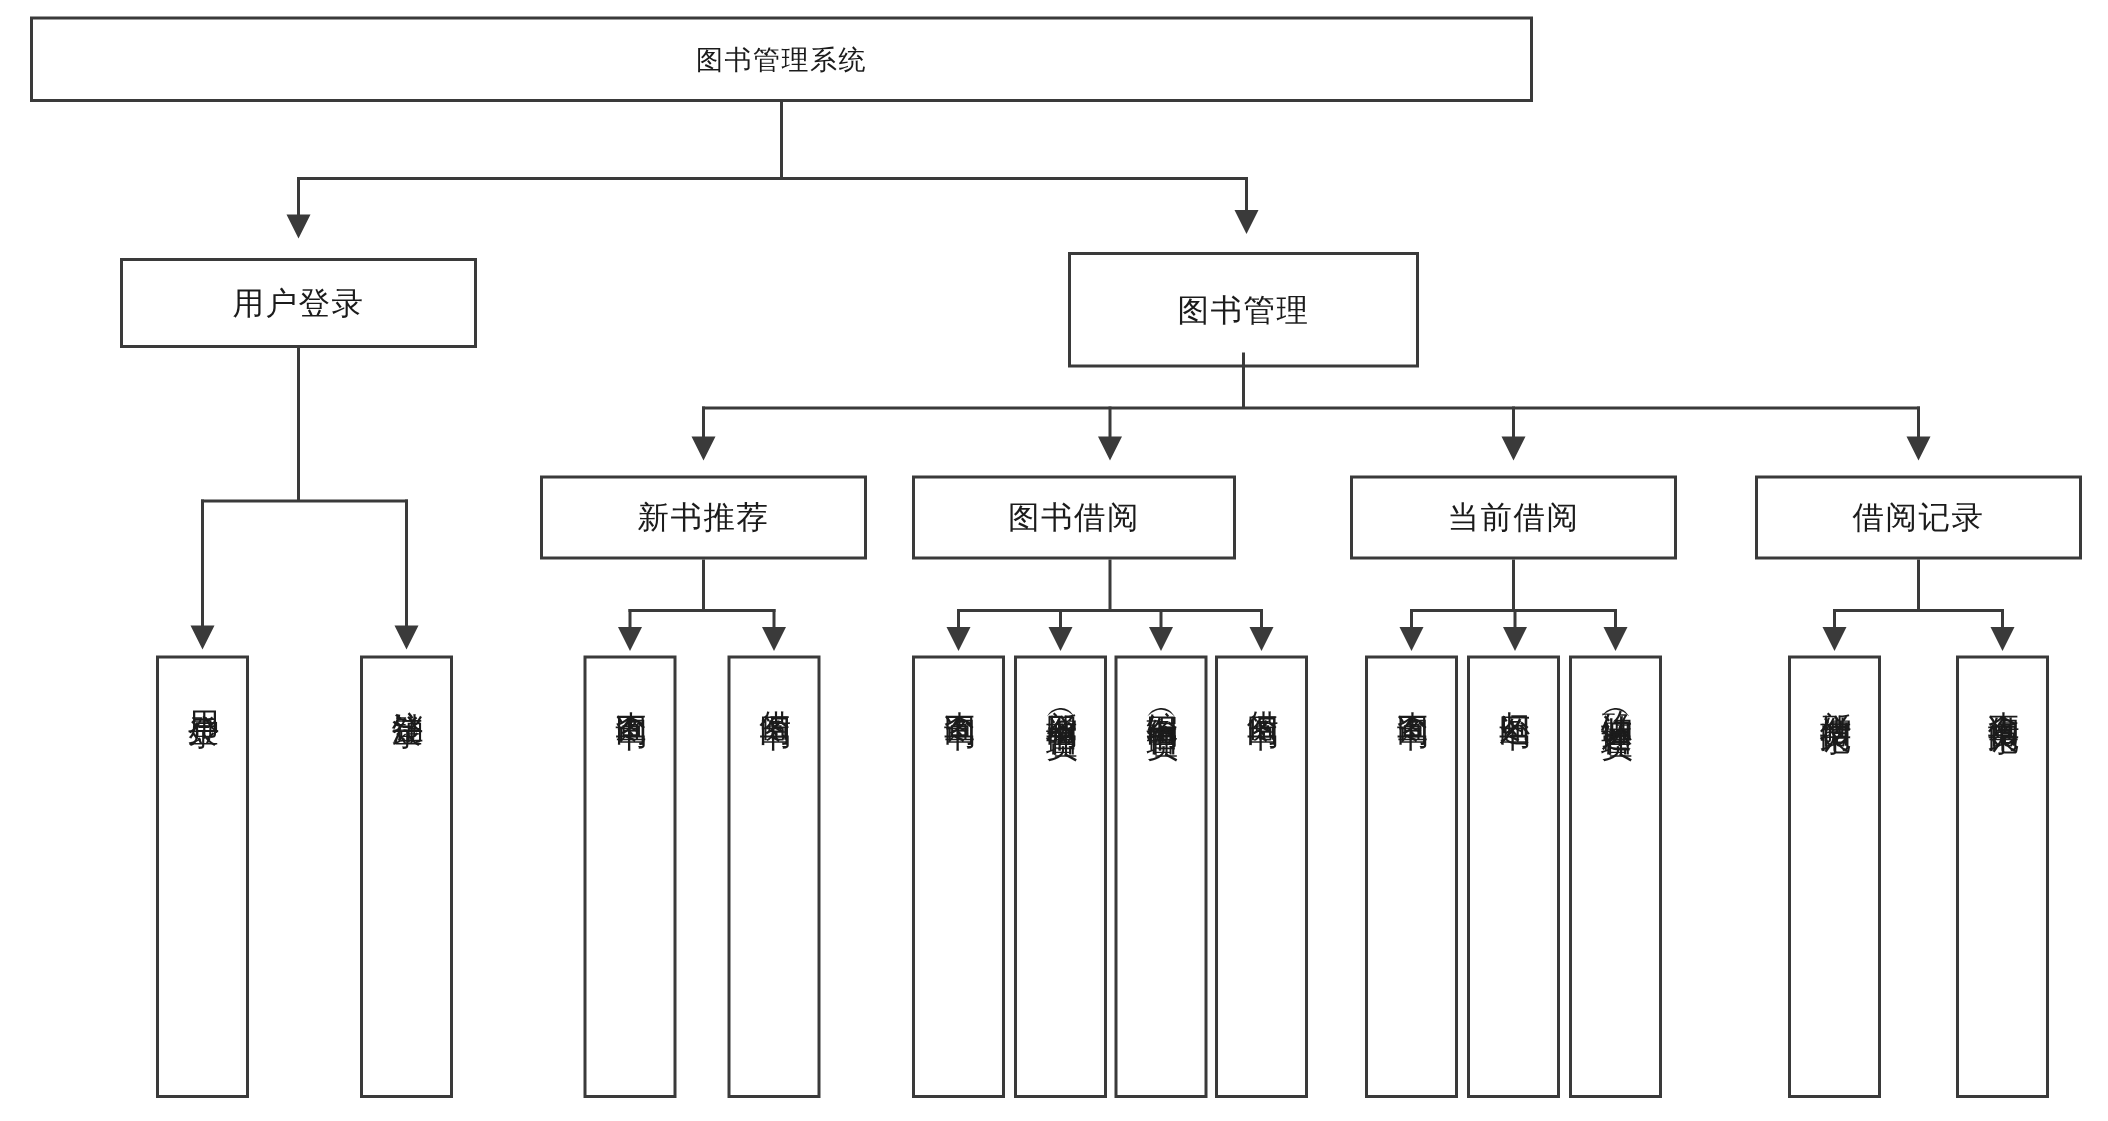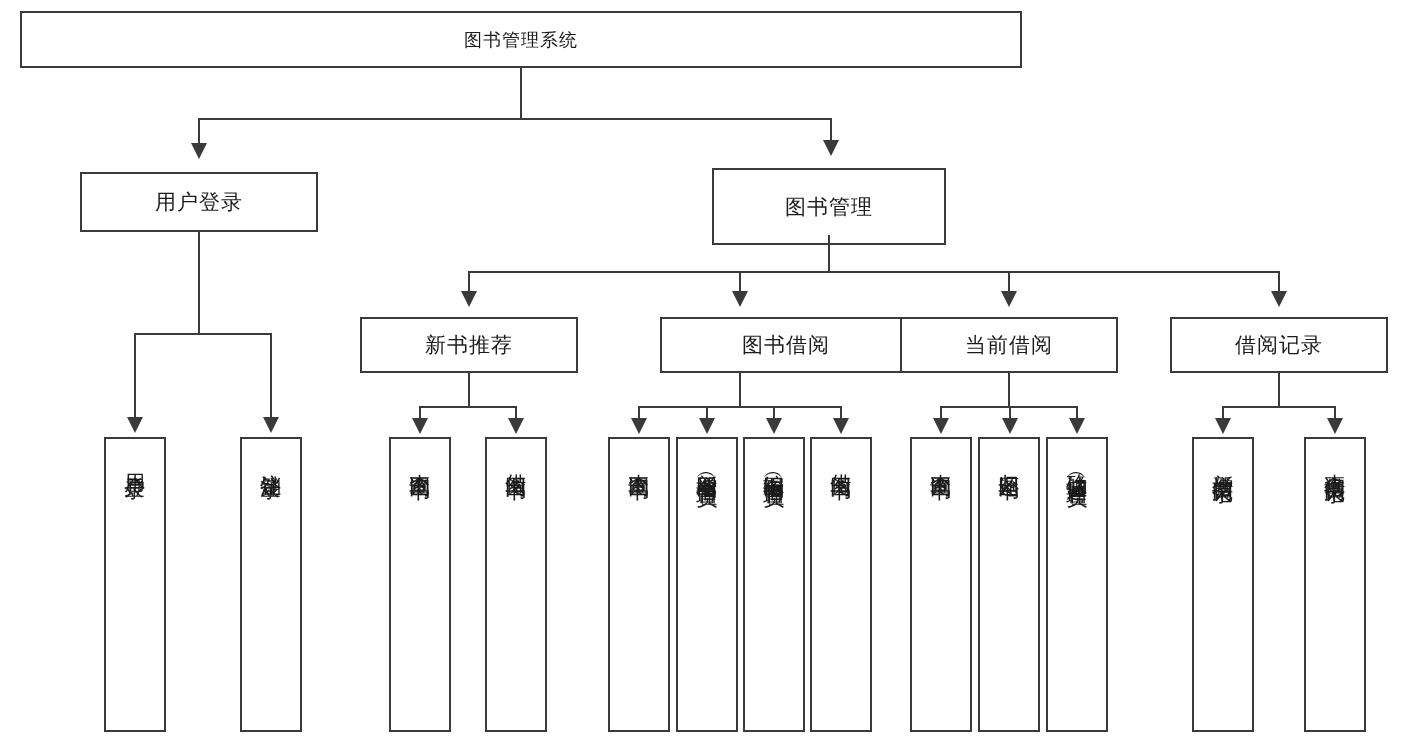--- a/index.html
+++ b/index.html
@@ -99,21 +99,21 @@
   <div class="vline" style="left:739px;top:271px;height:22px;"></div>
   <div class="arrow" style="left:732px;top:291px;"></div>
   <div class="vline" style="left:1008px;top:271px;height:22px;"></div>
   <div class="arrow" style="left:1001px;top:291px;"></div>
   <div class="vline" style="left:1278px;top:271px;height:22px;"></div>
   <div class="arrow" style="left:1271px;top:291px;"></div>
 
   <div class="node horiz" style="left:360px;top:317px;width:218px;height:56px;">
     <span>新书推荐</span>
   </div>
-  <div class="node horiz" style="left:660px;top:317px;width:252px;height:56px;">
+  <div class="node horiz" style="left:608px;top:317px;width:216px;height:56px;">
     <span>图书借阅</span>
   </div>
   <div class="node horiz" style="left:1170px;top:317px;width:218px;height:56px;">
     <span>借阅记录</span>
   </div>
   <div class="node horiz" style="left:900px;top:317px;width:218px;height:56px;">
     <span>当前借阅</span>
   </div>
 
   <div class="vline" style="left:468px;top:373px;height:34px;"></div>

